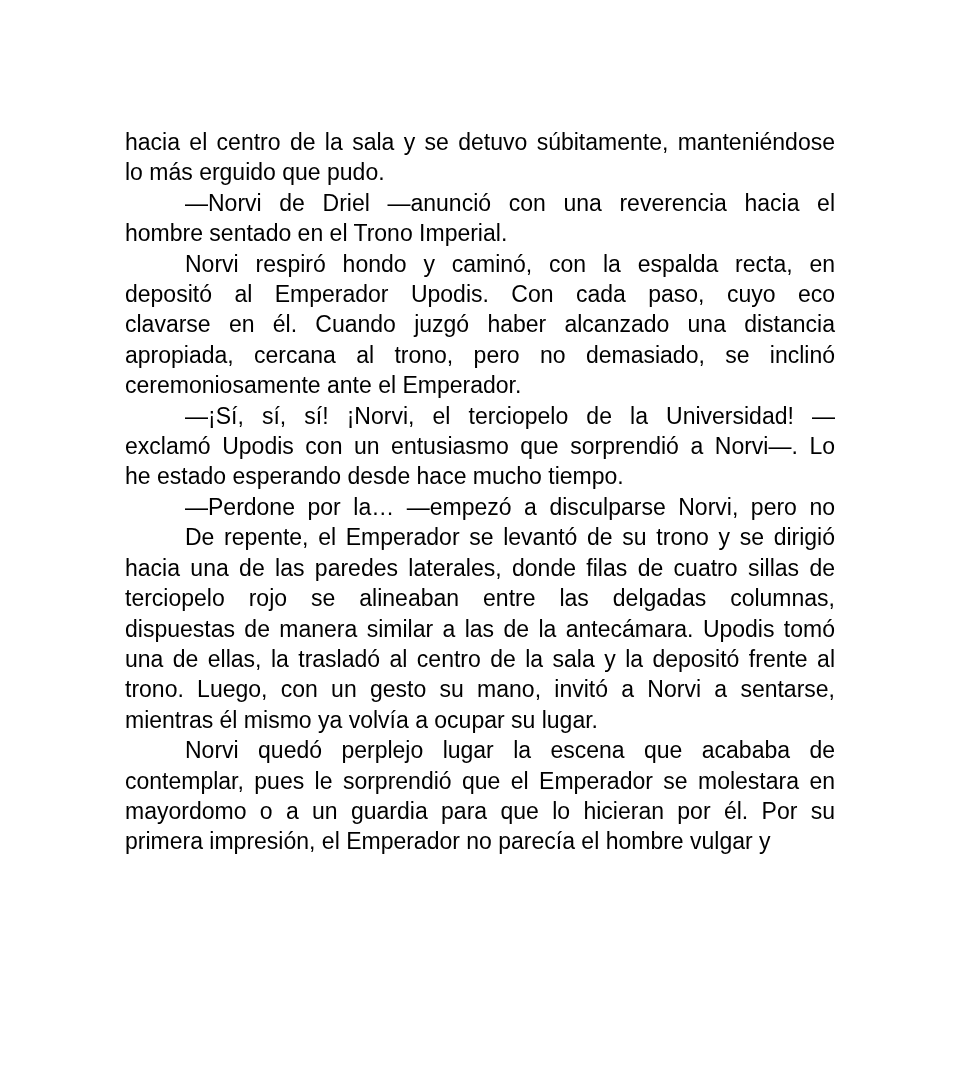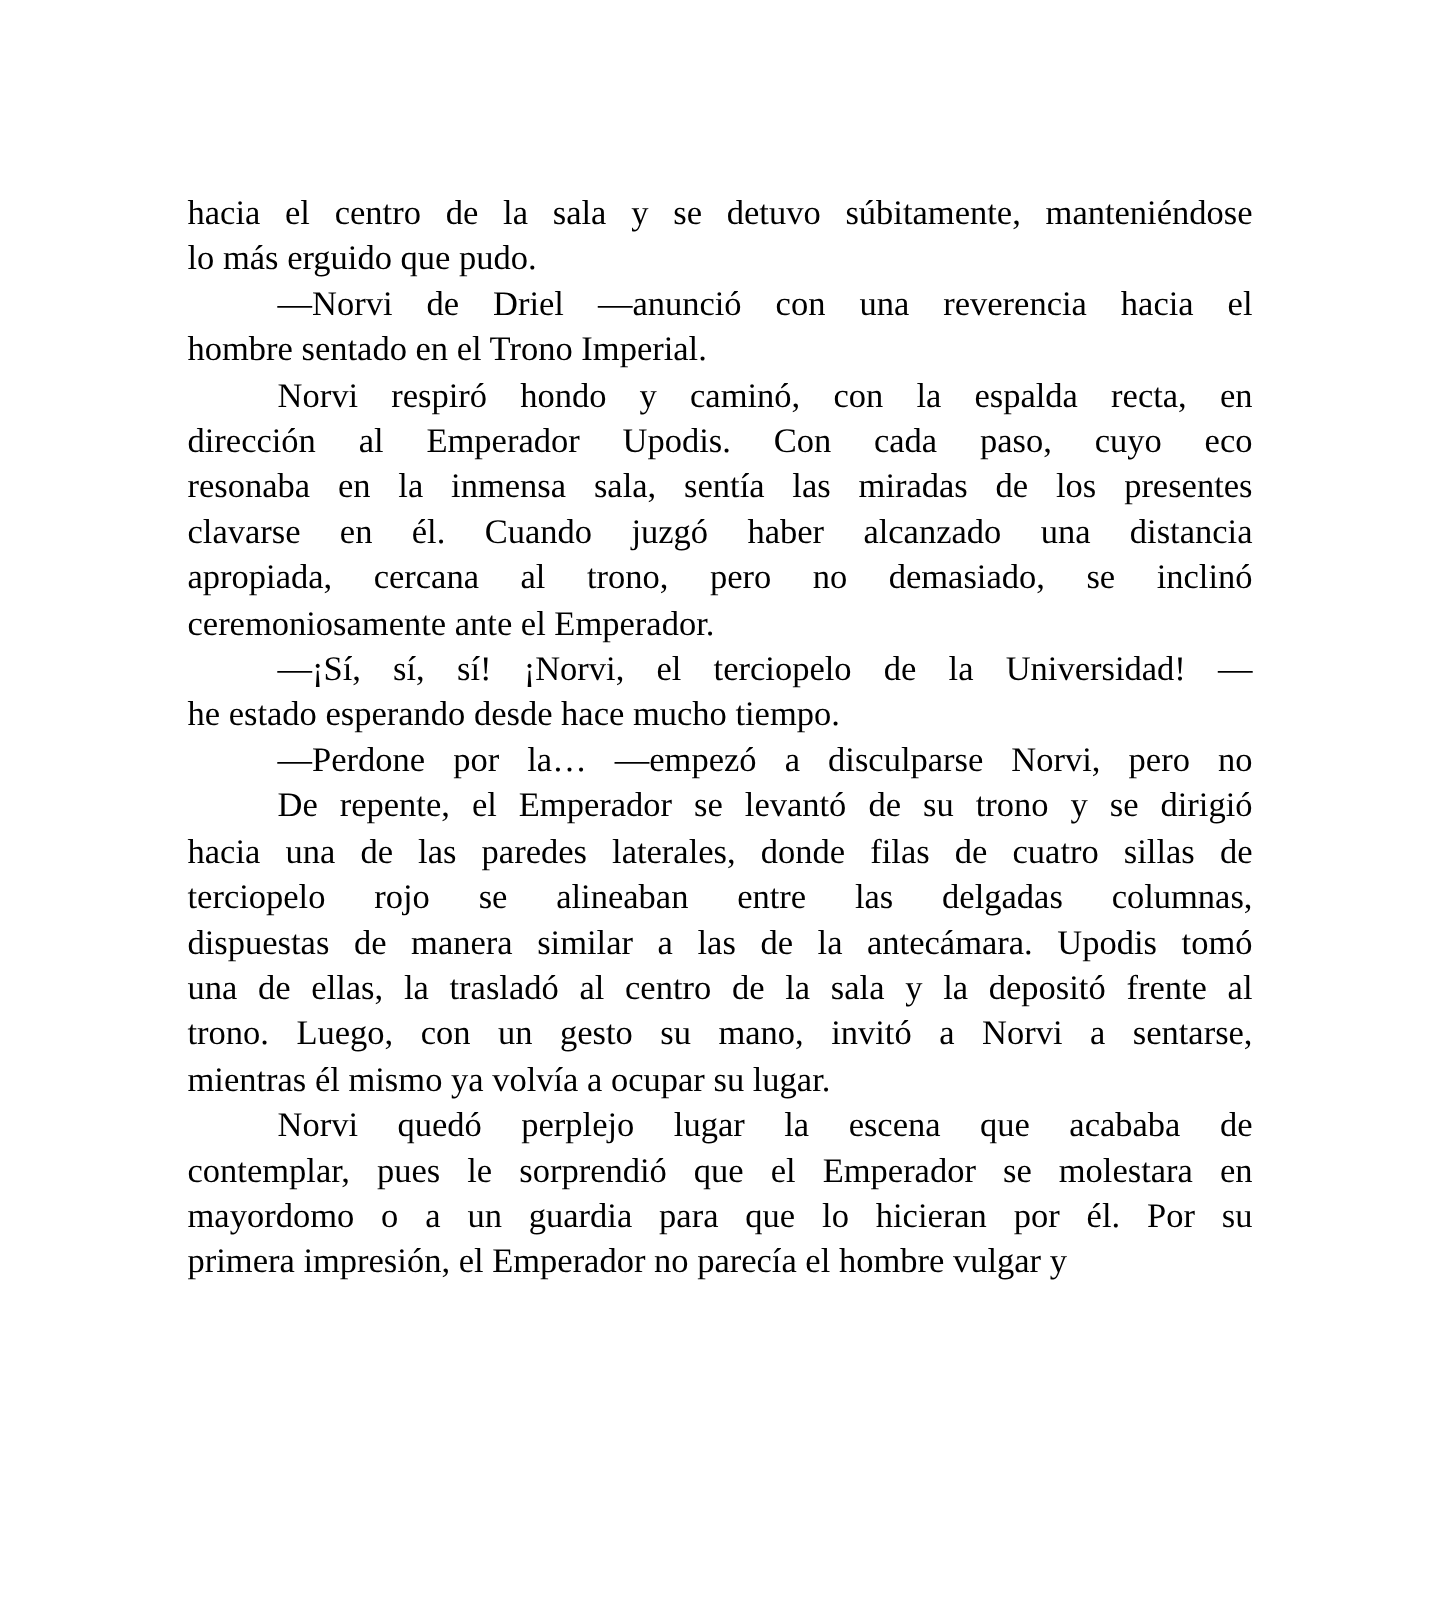--- a/index.html
+++ b/index.html
@@ -13,21 +13,21 @@
     height: 1080px;
     background: #ffffff;
     overflow: hidden;
   }
   .text-block {
     position: absolute;
     left: 125px;
     top: 127px;
     width: 710px;
     color: #000000;
-    font-family: Liberation Serif, serif;
+    font-family: Liberation Sans, sans-serif;
     font-size: 23px;
     line-height: 30.4px;
     -webkit-font-smoothing: antialiased;
   }
   .para {
     margin: 0;
     padding: 0;
   }
   .line {
     text-align: justify;
@@ -49,28 +49,28 @@
       <div class="para">
         <div class="line fill">hacia el centro de la sala y se detuvo súbitamente, manteniéndose</div>
         <div class="line">lo más erguido que pudo.</div>
       </div>
       <div class="para">
         <div class="line fill indent">—Norvi de Driel —anunció con una reverencia hacia el</div>
         <div class="line">hombre sentado en el Trono Imperial.</div>
       </div>
       <div class="para">
         <div class="line fill indent">Norvi respiró hondo y caminó, con la espalda recta, en</div>
-        <div class="line fill">dirección al Emperador Upodis. Con cada paso, cuyo eco</div>
-        <div class="line fill">resonaba en la inmensa sala, sentía las miradas de los presentes</div>
+        <div class="line fill">depositó al Emperador Upodis. Con cada paso, cuyo eco</div>
         <div class="line fill">clavarse en él. Cuando juzgó haber alcanzado una distancia</div>
         <div class="line fill">apropiada, cercana al trono, pero no demasiado, se inclinó</div>
         <div class="line">ceremoniosamente ante el Emperador.</div>
       </div>
       <div class="para">
         <div class="line fill indent">—¡Sí, sí, sí! ¡Norvi, el terciopelo de la Universidad! —</div>
+        <div class="line fill">exclamó Upodis con un entusiasmo que sorprendió a Norvi—. Lo</div>
         <div class="line">he estado esperando desde hace mucho tiempo.</div>
       </div>
       <div class="para">
         <div class="line fill indent">—Perdone por la… —empezó a disculparse Norvi, pero no</div>
       </div>
       <div class="para">
         <div class="line fill indent">De repente, el Emperador se levantó de su trono y se dirigió</div>
         <div class="line fill">hacia una de las paredes laterales, donde filas de cuatro sillas de</div>
         <div class="line fill">terciopelo rojo se alineaban entre las delgadas columnas,</div>
         <div class="line fill">dispuestas de manera similar a las de la antecámara. Upodis tomó</div>

